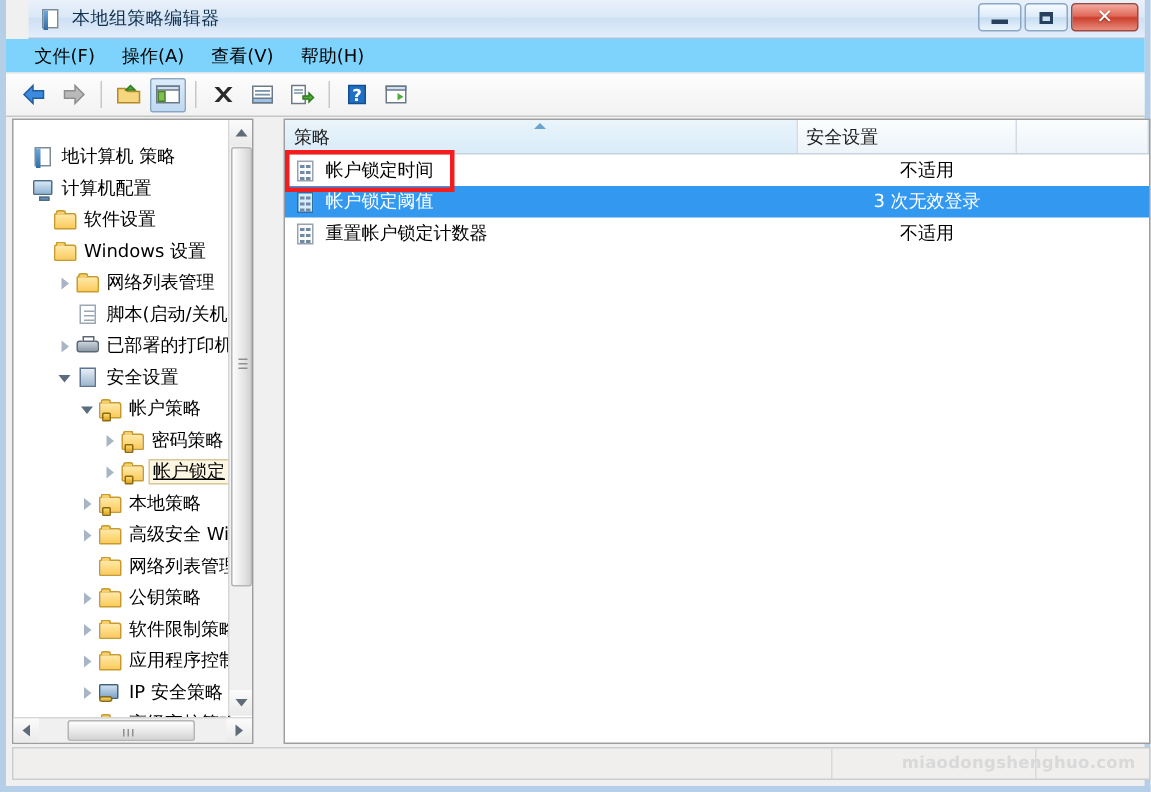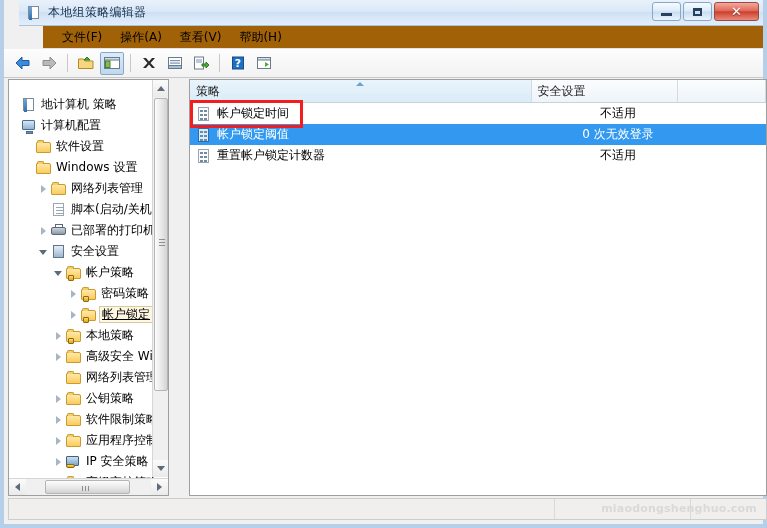--- a/index.html
+++ b/index.html
@@ -70,26 +70,25 @@
   .glyph-max { width: 9px; height: 8px; border:2px solid #27405c; border-top-width:3px; box-sizing:border-box;}
   .glyph-close {
     color:#fff; font-size:13px; font-weight:bold; line-height:1;
     font-family:"DejaVu Sans","Liberation Sans",sans-serif;
     text-shadow: 0 1px 1px rgba(0,0,0,.4);
   }
 
   
   .menubar {
     height: 22px;
-    background: #a16207;
+    background: #7dd3fc;
     border-bottom: 1px solid #e4e4e4;
     display: flex;
     align-items: center;
     padding-left: 10px;
-    margin-left: 39px;
   }
   .menu-item {
     padding: 2px 9px;
     font-size: 12px;
     color: #000;
     white-space: nowrap;
   }
 
   
   .toolbar {
@@ -728,21 +727,21 @@
               <span class="policy-icon"></span>
               <span>帐户锁定时间</span>
             </div>
             <div class="lv-cell-val" style="width: 150px;">不适用</div>
           </div>
           <div class="lv-row selected">
             <div class="lv-cell-name" style="width: 350px;">
               <span class="policy-icon"></span>
               <span>帐户锁定阈值</span>
             </div>
-            <div class="lv-cell-val" style="width: 150px;">0 次无效登录</div>
+            <div class="lv-cell-val" style="width: 150px;">3 次无效登录</div>
           </div>
           <div class="lv-row">
             <div class="lv-cell-name" style="width: 350px;">
               <span class="policy-icon"></span>
               <span>重置帐户锁定计数器</span>
             </div>
             <div class="lv-cell-val" style="width: 150px;">不适用</div>
           </div>
         </div>
       <div class="annotation"></div>

